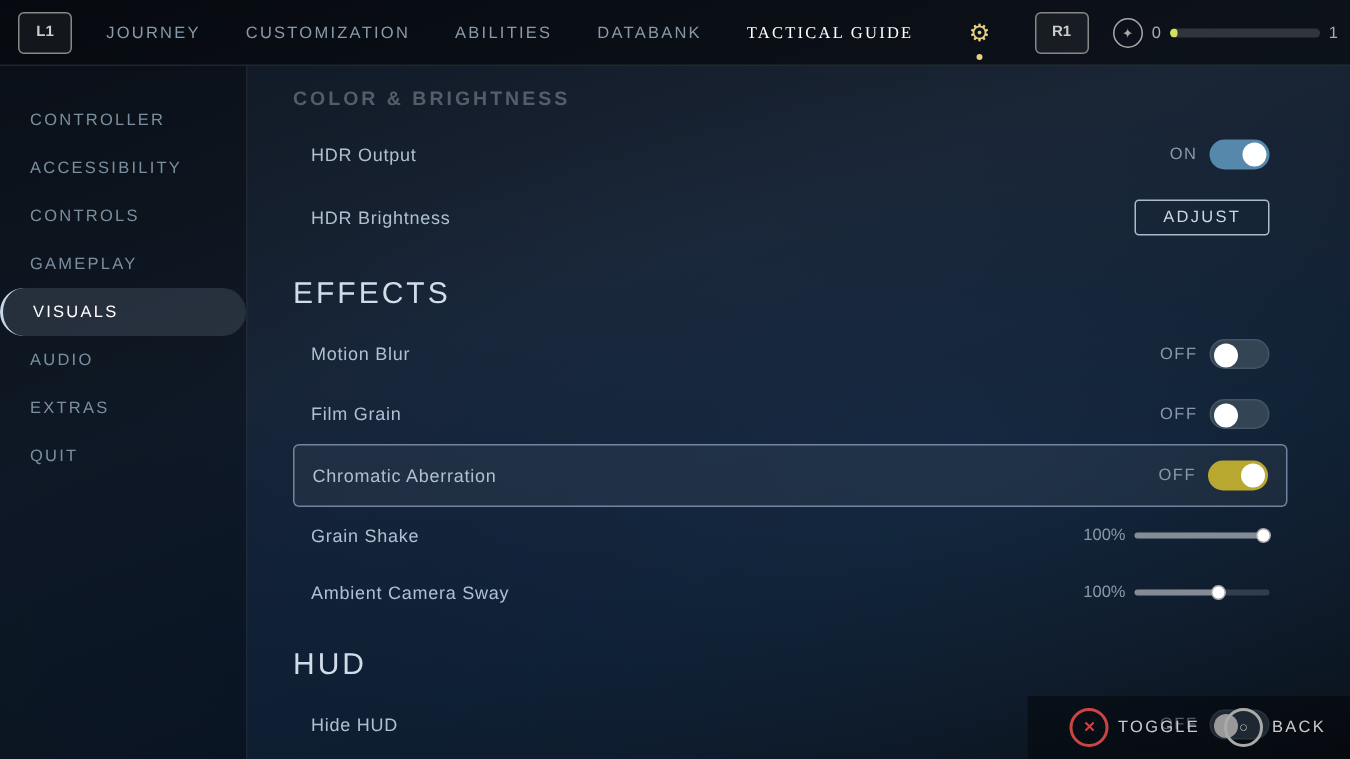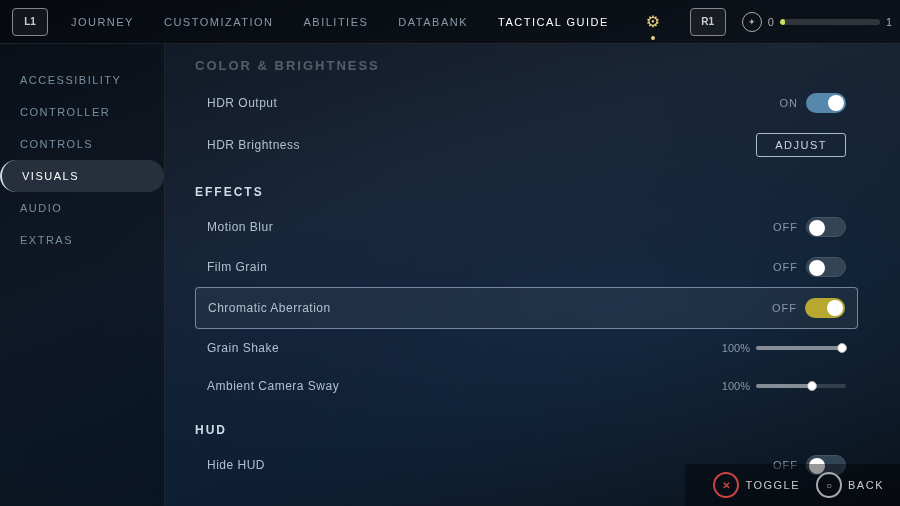--- a/index.html
+++ b/index.html
@@ -68,20 +68,21 @@
       font-size: 11px;
       letter-spacing: 1.5px;
       color: #8899aa;
       text-transform: uppercase;
       cursor: pointer;
       padding: 4px 0;
     }
 
     .nav-tab.active {
       color: #ffffff;
+      font-family: Liberation Serif, serif;
     }
 
     .nav-tab-tactical {
       color: #e8d080;
     }
 
     .gear-icon-nav {
       width: 28px;
       height: 28px;
       display: flex;
@@ -285,22 +286,22 @@
       background: transparent;
       color: #ccd8e0;
       font-size: 11px;
       letter-spacing: 1.5px;
       text-transform: uppercase;
       cursor: pointer;
     }
 
     
     .section-title {
-      font-size: 12px;
-      font-weight: bold;
+      font-size: 20px;
+      font-weight: normal;
       letter-spacing: 2px;
       color: #d0dce8;
       text-transform: uppercase;
       padding: 18px 0 8px 0;
     }
 
     
     .slider-container {
       display: flex;
       align-items: center;
@@ -404,26 +405,28 @@
     <div class="health-bar-track">
       <div class="health-bar-fill" style="width: 5%"></div>
     </div>
     <span class="health-max">1</span>
   </div>
 </div>
 
 <div class="main-layout">
 
   <div class="sidebar">
+    <div class="sidebar-item">CONTROLLER</div>
     <div class="sidebar-item">ACCESSIBILITY</div>
-    <div class="sidebar-item">CONTROLLER</div>
     <div class="sidebar-item">CONTROLS</div>
+    <div class="sidebar-item">GAMEPLAY</div>
     <div class="sidebar-item active">VISUALS</div>
     <div class="sidebar-item">AUDIO</div>
     <div class="sidebar-item">EXTRAS</div>
+    <div class="sidebar-item">QUIT</div>
   </div>
 
   <div class="content-area">
     <div class="content-scroll">
 
       <div class="section-title-faded">COLOR &amp; BRIGHTNESS</div>
 
       <div class="setting-row">
         <span class="setting-label">HDR Output</span>
         <div class="toggle-container">

